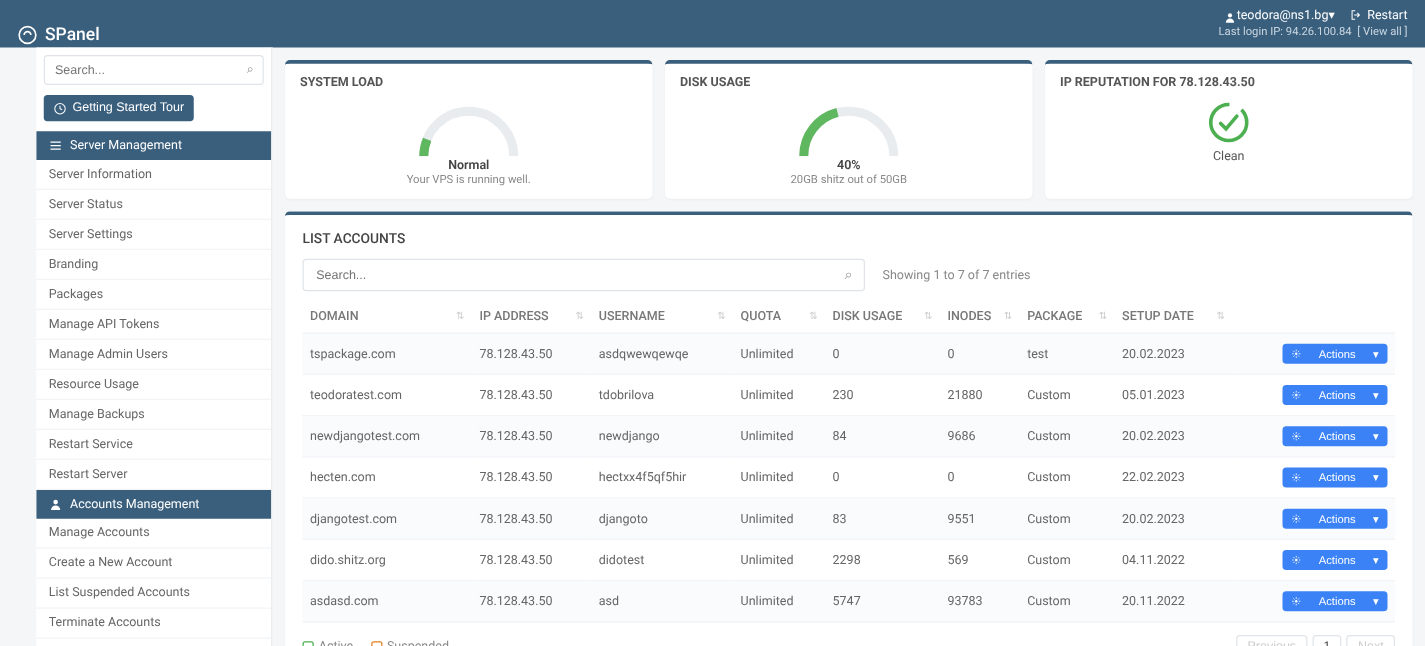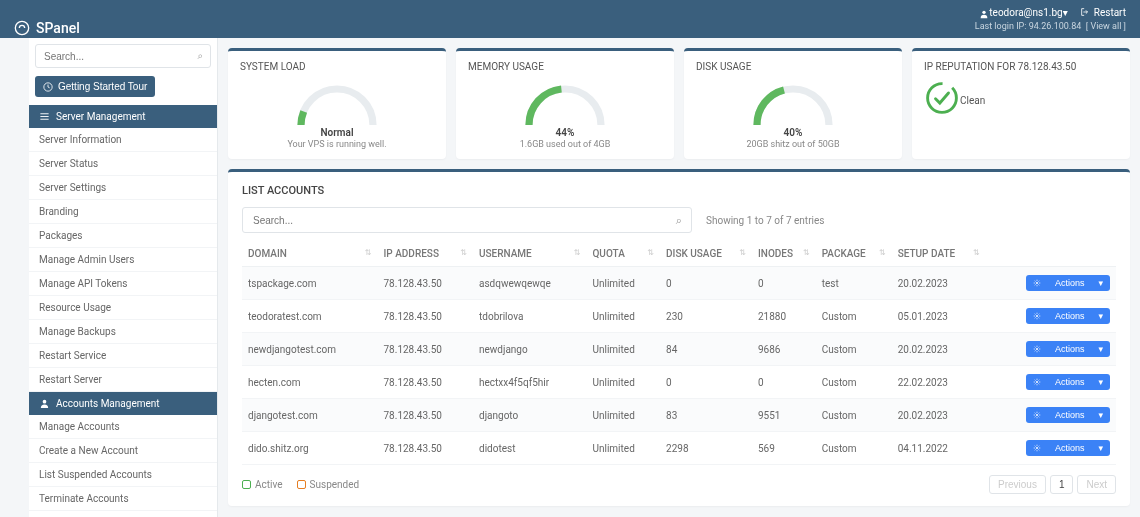--- a/index.html
+++ b/index.html
@@ -18,26 +18,26 @@
 .search-wrap { padding: 6px; }
 .search-box { width: 100%; height: 24px; border: 1px solid #e0e4e8; border-radius: 3px; padding: 0 22px 0 8px; font-size: 10px; color: #888; background: #fff; position: relative; }
 .search-container { position: relative; }
 .search-icon-small { position: absolute; right: 8px; top: 50%; transform: translateY(-50%); color: #999; font-size: 10px; }
 .tour-btn { margin: 2px 6px 8px; display: flex; align-items: center; gap: 5px; padding: 5px 8px; background: #3a5f7d; color: #fff; border-radius: 3px; font-size: 10px; border: none; cursor: pointer; }
 .nav-section { background: #3a5f7d; color: #fff; padding: 6px 10px; font-size: 10px; display: flex; align-items: center; gap: 6px; }
 .nav-item { padding: 6px 10px; font-size: 10px; color: #666; cursor: pointer; border-bottom: 1px solid #f2f4f6; }
 .content { flex: 1; padding: 10px 10px 0 10px; overflow: hidden; }
 .cards { display: flex; gap: 10px; margin-bottom: 10px; }
 .card { flex: 1; background: #fff; border-radius: 4px; border-top: 3px solid #3a5f7d; padding: 10px 12px; box-shadow: 0 1px 2px rgba(0,0,0,0.04); }
-.card-title { font-size: 10px; color: #555; font-weight: 400; margin-bottom: 8px; }
+.card-title { font-size: 10px; color: #555; font-weight: 700; margin-bottom: 8px; }
 .gauge-wrap { display: flex; flex-direction: column; align-items: center; }
 .gauge { width: 90px; height: 45px; position: relative; }
 .gauge-label { font-size: 10px; font-weight: 600; color: #444; margin-top: 2px; }
 .gauge-sub { font-size: 9px; color: #888; margin-top: 1px; }
-.ip-check { display: flex; align-items: center; margin-top: 4px; }
+.ip-check { display: flex; flex-direction: column; align-items: center; margin-top: 4px; }
 .check-circle { width: 36px; height: 36px; }
 .ip-label { font-size: 10px; color: #555; margin-top: 4px; }
 .panel { background: #fff; border-radius: 4px; border-top: 3px solid #3a5f7d; box-shadow: 0 1px 2px rgba(0,0,0,0.04); padding: 12px 14px; }
 .panel-title { font-size: 11px; color: #444; font-weight: 500; margin-bottom: 10px; }
 .table-controls { display: flex; gap: 14px; align-items: center; margin-bottom: 8px; }
 .table-search-wrap { position: relative; flex: 0 0 450px; }
 .table-search { width: 100%; height: 26px; border: 1px solid #e0e4e8; border-radius: 3px; padding: 0 28px 0 10px; font-size: 10px; }
 .table-search-icon { position: absolute; right: 10px; top: 50%; transform: translateY(-50%); color: #999; }
 .showing { font-size: 10px; color: #888; }
 table { width: 100%; border-collapse: collapse; font-size: 10px; }
@@ -110,22 +110,22 @@
           <svg width="11" height="11" viewBox="0 0 24 24">
             <path d="M3 6h18M3 12h18M3 18h18" stroke="#fff" stroke-width="2"></path>
           </svg>
           <span>Server Management</span>
         </div>
         <div class="nav-item">Server Information</div>
         <div class="nav-item">Server Status</div>
         <div class="nav-item">Server Settings</div>
         <div class="nav-item">Branding</div>
         <div class="nav-item">Packages</div>
+        <div class="nav-item">Manage API Tokens</div>
         <div class="nav-item">Manage Admin Users</div>
-        <div class="nav-item">Manage API Tokens</div>
         <div class="nav-item">Resource Usage</div>
         <div class="nav-item">Manage Backups</div>
         <div class="nav-item">Restart Service</div>
         <div class="nav-item">Restart Server</div>
         <div class="nav-section">
           <svg width="11" height="11" viewBox="0 0 24 24">
             <circle cx="12" cy="8" r="4" fill="#fff"></circle>
             <path d="M4 22a8 8 0 0 1 16 0" fill="#fff"></path>
           </svg>
           <span>Accounts Management</span>
@@ -141,31 +141,20 @@
     <div class="cards">
       <div class="card">
         <div class="card-title">SYSTEM LOAD</div>
         <div class="gauge-wrap">
           <svg class="gauge" viewBox="0 0 100 50">
             <path d="M10 50 A40 40 0 0 1 90 50" fill="none" stroke="#e8ecef" stroke-width="8"></path>
             <path d="M10 50 A40 40 0 0 1 13 35" fill="none" stroke="#5fb85f" stroke-width="8"></path>
           </svg>
           <div class="gauge-label">Normal</div>
           <div class="gauge-sub">Your VPS is running well.</div>
-        </div>
-      </div>
-      <div class="card">
-        <div class="card-title">MEMORY USAGE</div>
-        <div class="gauge-wrap">
-          <svg class="gauge" viewBox="0 0 100 50">
-            <path d="M10 50 A40 40 0 0 1 90 50" fill="none" stroke="#e8ecef" stroke-width="8"></path>
-            <path d="M10 50 A40 40 0 0 1 46 10" fill="none" stroke="#5fb85f" stroke-width="8"></path>
-          </svg>
-          <div class="gauge-label">44%</div>
-          <div class="gauge-sub">1.6GB used out of 4GB</div>
         </div>
       </div>
       <div class="card">
         <div class="card-title">DISK USAGE</div>
         <div class="gauge-wrap">
           <svg class="gauge" viewBox="0 0 100 50">
             <path d="M10 50 A40 40 0 0 1 90 50" fill="none" stroke="#e8ecef" stroke-width="8"></path>
             <path d="M10 50 A40 40 0 0 1 40 11" fill="none" stroke="#5fb85f" stroke-width="8"></path>
           </svg>
           <div class="gauge-label">40%</div>
@@ -321,20 +310,40 @@
                 <button class="actions-btn">
                   <svg width="8" height="8" viewBox="0 0 24 24">
                     <circle cx="12" cy="12" r="3" fill="#fff"></circle>
                     <path d="M12 2v4M12 18v4M2 12h4M18 12h4M5 5l3 3M16 16l3 3M5 19l3-3M16 8l3-3" stroke="#fff" stroke-width="2"></path>
                   </svg>
                   <span>Actions</span>
                   <span>▾</span>
                 </button>
               </td>
             </tr>
+            <tr>
+              <td>asdasd.com</td>
+              <td>78.128.43.50</td>
+              <td>asd</td>
+              <td>Unlimited</td>
+              <td>5747</td>
+              <td>93783</td>
+              <td>Custom</td>
+              <td>20.11.2022</td>
+              <td>
+                <button class="actions-btn">
+                  <svg width="8" height="8" viewBox="0 0 24 24">
+                    <circle cx="12" cy="12" r="3" fill="#fff"></circle>
+                    <path d="M12 2v4M12 18v4M2 12h4M18 12h4M5 5l3 3M16 16l3 3M5 19l3-3M16 8l3-3" stroke="#fff" stroke-width="2"></path>
+                  </svg>
+                  <span>Actions</span>
+                  <span>▾</span>
+                </button>
+              </td>
+            </tr>
           </tbody>
       </table>
       <div class="table-footer">
         <div class="legend">
           <div class="legend-item">
               <span class="legend-box"></span>
               <span>Active</span>
             </div>
           <div class="legend-item">
               <span class="legend-box susp"></span>

